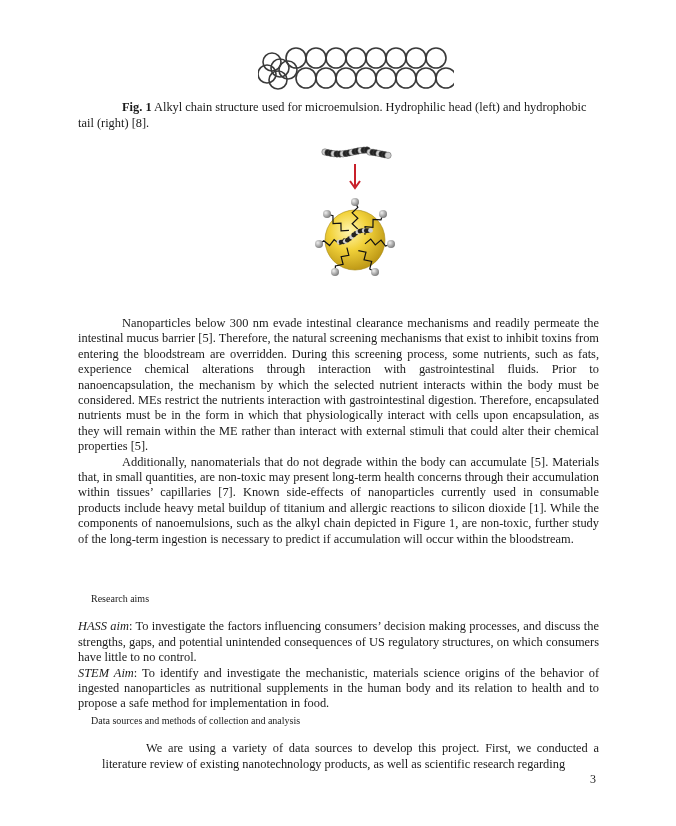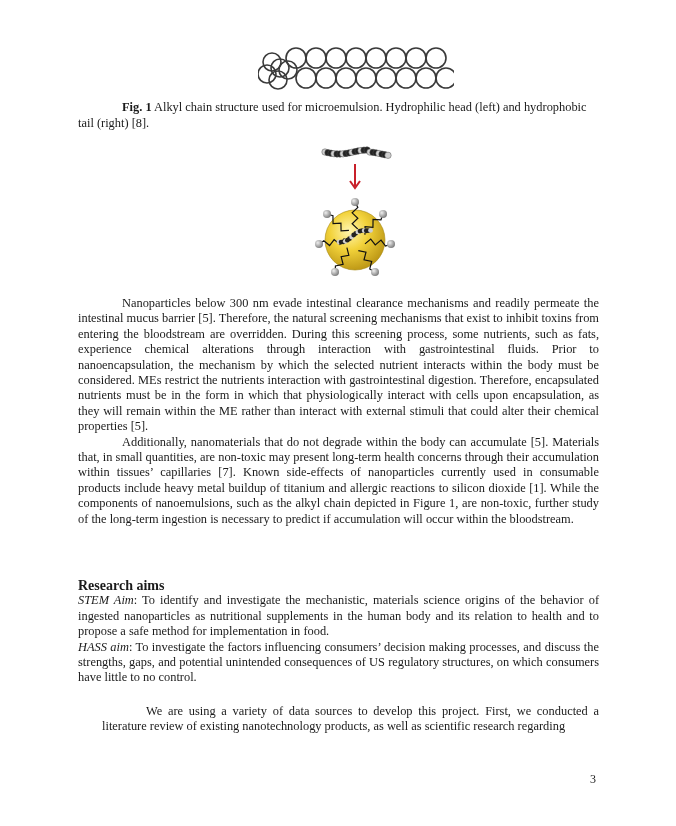--- a/index.html
+++ b/index.html
@@ -11,21 +11,21 @@
     .page { position: absolute; left: 0; top: 0; width: 624px; height: 826px; }
     .col { position: absolute; left: 78px; width: 521px; }
     .fig1 { position: absolute; left: 258px; top: 40px; width: 196px; height: 56px; }
     .caption { font-size: 12.4px; line-height: 15.6px; }
     .caption .indent { display: inline-block; width: 44px; }
     .fig2 { position: absolute; left: 305px; top: 142px; width: 100px; height: 140px; }
     p.body {
       margin: 0; font-size: 12.4px; line-height: 15.4px; text-align: justify;
       text-indent: 44px;
     }
-    h3.sec { margin: 0; font-size: 14px; line-height: 15.4px; font-weight: bold; }
+    h3.sec { margin: 13px; font-size: 10px; line-height: 15.4px; font-weight: normal; }
     p.aim { margin: 0; font-size: 12.4px; line-height: 15.4px; text-align: justify; }
     .pagenum { position: absolute; left: 590px; top: 772px; font-size: 12px; }
   </style>
 </head>
 <body>
 
 <div class="page">
 
   <svg class="fig1" viewBox="0 0 196 56">
     <g fill="none" stroke="#3a3a3a" stroke-width="1.6" id="chain">
@@ -126,29 +126,30 @@
         <circle cx="55" cy="89.08215145067372" r="2.4" fill="#222"></circle>
         <circle cx="57.1" cy="88.68891934885922" r="2.4" fill="#222"></circle>
         <circle cx="59.2" cy="88.64116900360216" r="2.4" fill="#cfcfcf"></circle>
         <circle cx="61.3" cy="88.73023997617562" r="2.4" fill="#222"></circle>
         <circle cx="63.400000000000006" cy="88.71397319743758" r="2.4" fill="#222"></circle>
         <circle cx="65.5" cy="88.37599995354948" r="2.4" fill="#cfcfcf"></circle>
       </g>
   </svg>
 
 
-  <div class="col" style="top:296px;">
+  <div class="col" style="top:316px;">
     <p class="body">Nanoparticles below 300 nm evade intestinal clearance mechanisms and readily permeate the intestinal mucus barrier [5].  Therefore, the natural screening mechanisms that exist to inhibit toxins from entering the bloodstream are overridden. During this screening process, some nutrients, such as fats, experience chemical alterations through interaction with gastrointestinal fluids. Prior to nanoencapsulation, the mechanism by which the selected nutrient interacts within the body must be considered.  MEs restrict the nutrients interaction with gastrointestinal digestion.  Therefore, encapsulated nutrients must be in the form in which that physiologically interact with cells upon encapsulation, as they will remain within the ME rather than interact with external stimuli that could alter their chemical properties [5].</p>
     <p class="body">Additionally, nanomaterials that do not degrade within the body can accumulate [5]. Materials that, in small quantities, are non-toxic may present long-term health concerns through their accumulation within tissues’ capillaries [7]. Known side-effects of nanoparticles currently used in consumable products include heavy metal buildup of titanium and allergic reactions to silicon dioxide [1].  While the components of nanoemulsions, such as the alkyl chain depicted in Figure 1, are non-toxic, further study of the long-term ingestion is necessary to predict if accumulation will occur within the bloodstream.</p>
   </div>
 
   <div class="col" style="top:578px;">
     <h3 class="sec">Research aims</h3>
+    <p class="aim"><i>HASS aim</i><span>: To investigate the factors influencing consumers’ decision making processes, and discuss the strengths, gaps, and potential unintended consequences of US regulatory structures, on which consumers have little to no control.</span></p>
     <p class="aim"><i>STEM Aim</i><span>: To identify and investigate the mechanistic, materials science origins of the behavior of ingested nanoparticles as nutritional supplements in the human body and its relation to health and to propose a safe method for implementation in food.</span></p>
-    <p class="aim"><i>HASS aim</i><span>: To investigate the factors influencing consumers’ decision making processes, and discuss the strengths, gaps, and potential unintended consequences of US regulatory structures, on which consumers have little to no control.</span></p>
   </div>
 
   <div class="col" style="top:700px;">
+    <h3 class="sec">Data sources and methods of collection and analysis</h3>
     <p class="body" style="margin-top:4px;margin-left:24px;">We are using a variety of data sources to develop this project. First, we conducted a literature review of existing nanotechnology products, as well as scientific research regarding</p>
   </div>
 
   <div class="pagenum">3</div>
 </div>
 
 </body></html>

